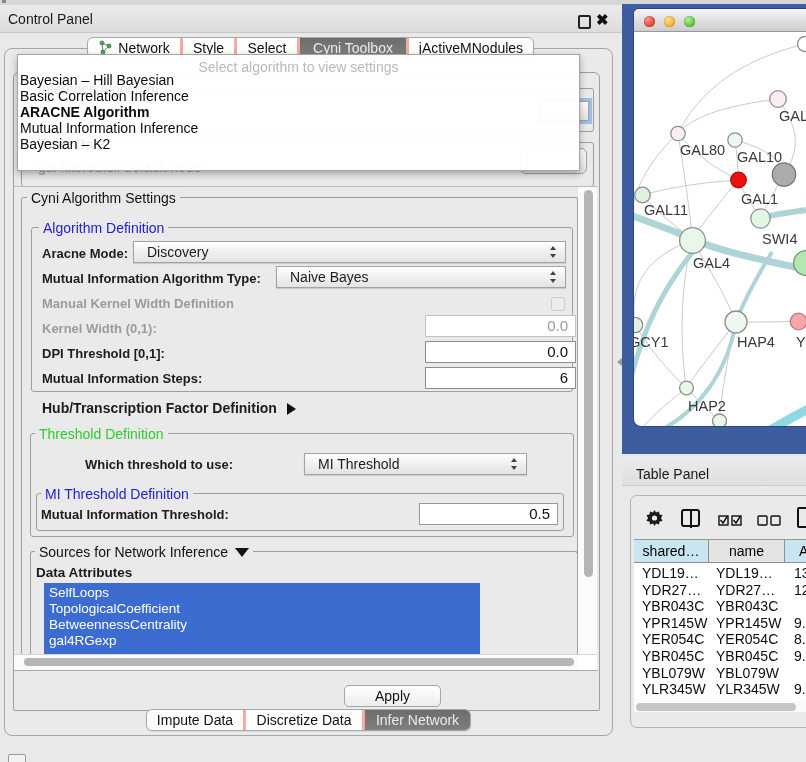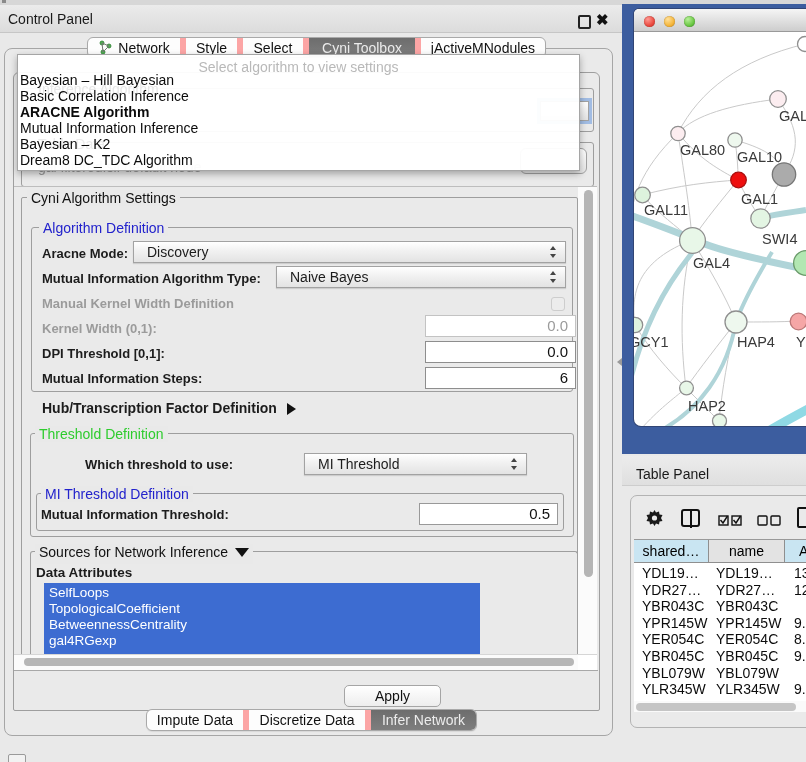--- a/index.html
+++ b/index.html
@@ -8,21 +8,21 @@
 .gray{color:#9b9b9b}
 .gb{position:absolute;border:1px solid #9e9e9e;border-radius:3px}
 .gt{position:absolute;top:-8px;background:#e9e9e9;padding:0 4px;font-size:14px;white-space:nowrap}
 .combo{position:absolute;border:1px solid #a2a2a2;border-radius:0;background:linear-gradient(#ffffff,#f1f1f1 45%,#e3e3e3);box-shadow:0 1px 1px rgba(0,0,0,.12);font-size:14px;color:#1c1c1c;white-space:nowrap}
 .combo .tx{position:absolute;left:13px;top:2px}
 .arr{position:absolute;right:7px;top:50%;width:9px;height:16px;margin-top:-8px}
 .arr:before{content:"";position:absolute;left:1px;top:2px;border:3.5px solid transparent;border-bottom:4.5px solid #444;border-top:none}
 .arr:after{content:"";position:absolute;left:1px;bottom:2px;border:3.5px solid transparent;border-top:4.5px solid #444;border-bottom:none}
 .inp{position:absolute;background:#fff;border:1px solid #8e8e8e;font-size:15px;color:#111;text-align:right;padding-right:7px}
 .seg{position:absolute;background:#fdfdfd;border:1px solid #a9a9a9;border-radius:6px;display:flex;overflow:hidden;box-shadow:0 1px 1px rgba(0,0,0,.08)}
-.seg>div{font-size:14px;color:#111;display:flex;align-items:center;justify-content:center;border-right:6px solid #fca5a5}
+.seg>div{font-size:14px;color:#111;display:flex;align-items:center;justify-content:center;border-right:3px solid #fca5a5}
 .seg>div:last-child{border-right:none}
 .seg>div.sel{background:linear-gradient(#6d6d6d,#7e7e7e);color:#ececec}
 .row{white-space:nowrap}
 </style></head>
 <body>
 
 <div class="a" style="left:0;top:0;width:806px;height:5px;background:#d7d7d7"></div>
 <div class="a" style="left:2px;top:0;width:4px;height:3px;background:#8a8a8a"></div>
 
 <div class="a" style="left:0;top:5px;width:622px;height:27px;background:linear-gradient(#ebebeb,#dcdcdc);border-bottom:1px solid #c6c6c6"></div>
@@ -56,21 +56,20 @@
 <div class="a" style="left:17px;top:54px;width:561px;height:115px;background:rgba(255,255,255,0.96);border:1px solid #a5a5a5;box-shadow:0 3px 7px rgba(0,0,0,.3)"></div>
 <div class="a" style="left:38px;top:81px;font-size:14px;color:#e7e7e7">Inference Algorithm</div>
 <div class="a" style="left:38px;top:136px;font-size:14px;color:#ebebeb">Table Data</div>
 <div class="a" style="left:17px;top:59px;width:563px;text-align:center;font-size:14px;color:#b9b9b9">Select algorithm to view settings</div>
 <div class="a" style="left:20px;top:72px;font-size:14px;color:#0b0b0b;line-height:16px">
 <div class="row">Bayesian – Hill Bayesian</div>
 <div class="row">Basic Correlation Inference</div>
 <div class="row" style="font-weight:bold">ARACNE Algorithm</div>
 <div class="row">Mutual Information Inference</div>
 <div class="row">Bayesian – K2</div>
-<div class="row">Dream8 DC_TDC Algorithm</div>
 </div>
 
 <div class="a" style="left:14px;top:186px;width:583px;height:1px;background:#bdbdbd"></div>
 
 <div class="gb" style="left:21px;top:197px;width:555px;height:460px;border-radius:2px">
   <span class="gt" style="left:5px;color:#111">Cyni Algorithm Settings</span>
 </div>
 
 <div class="gb" style="left:31px;top:227px;width:540px;height:163px">
   <span class="gt" style="left:7px;color:#2222cc">Algorithm Definition</span>

